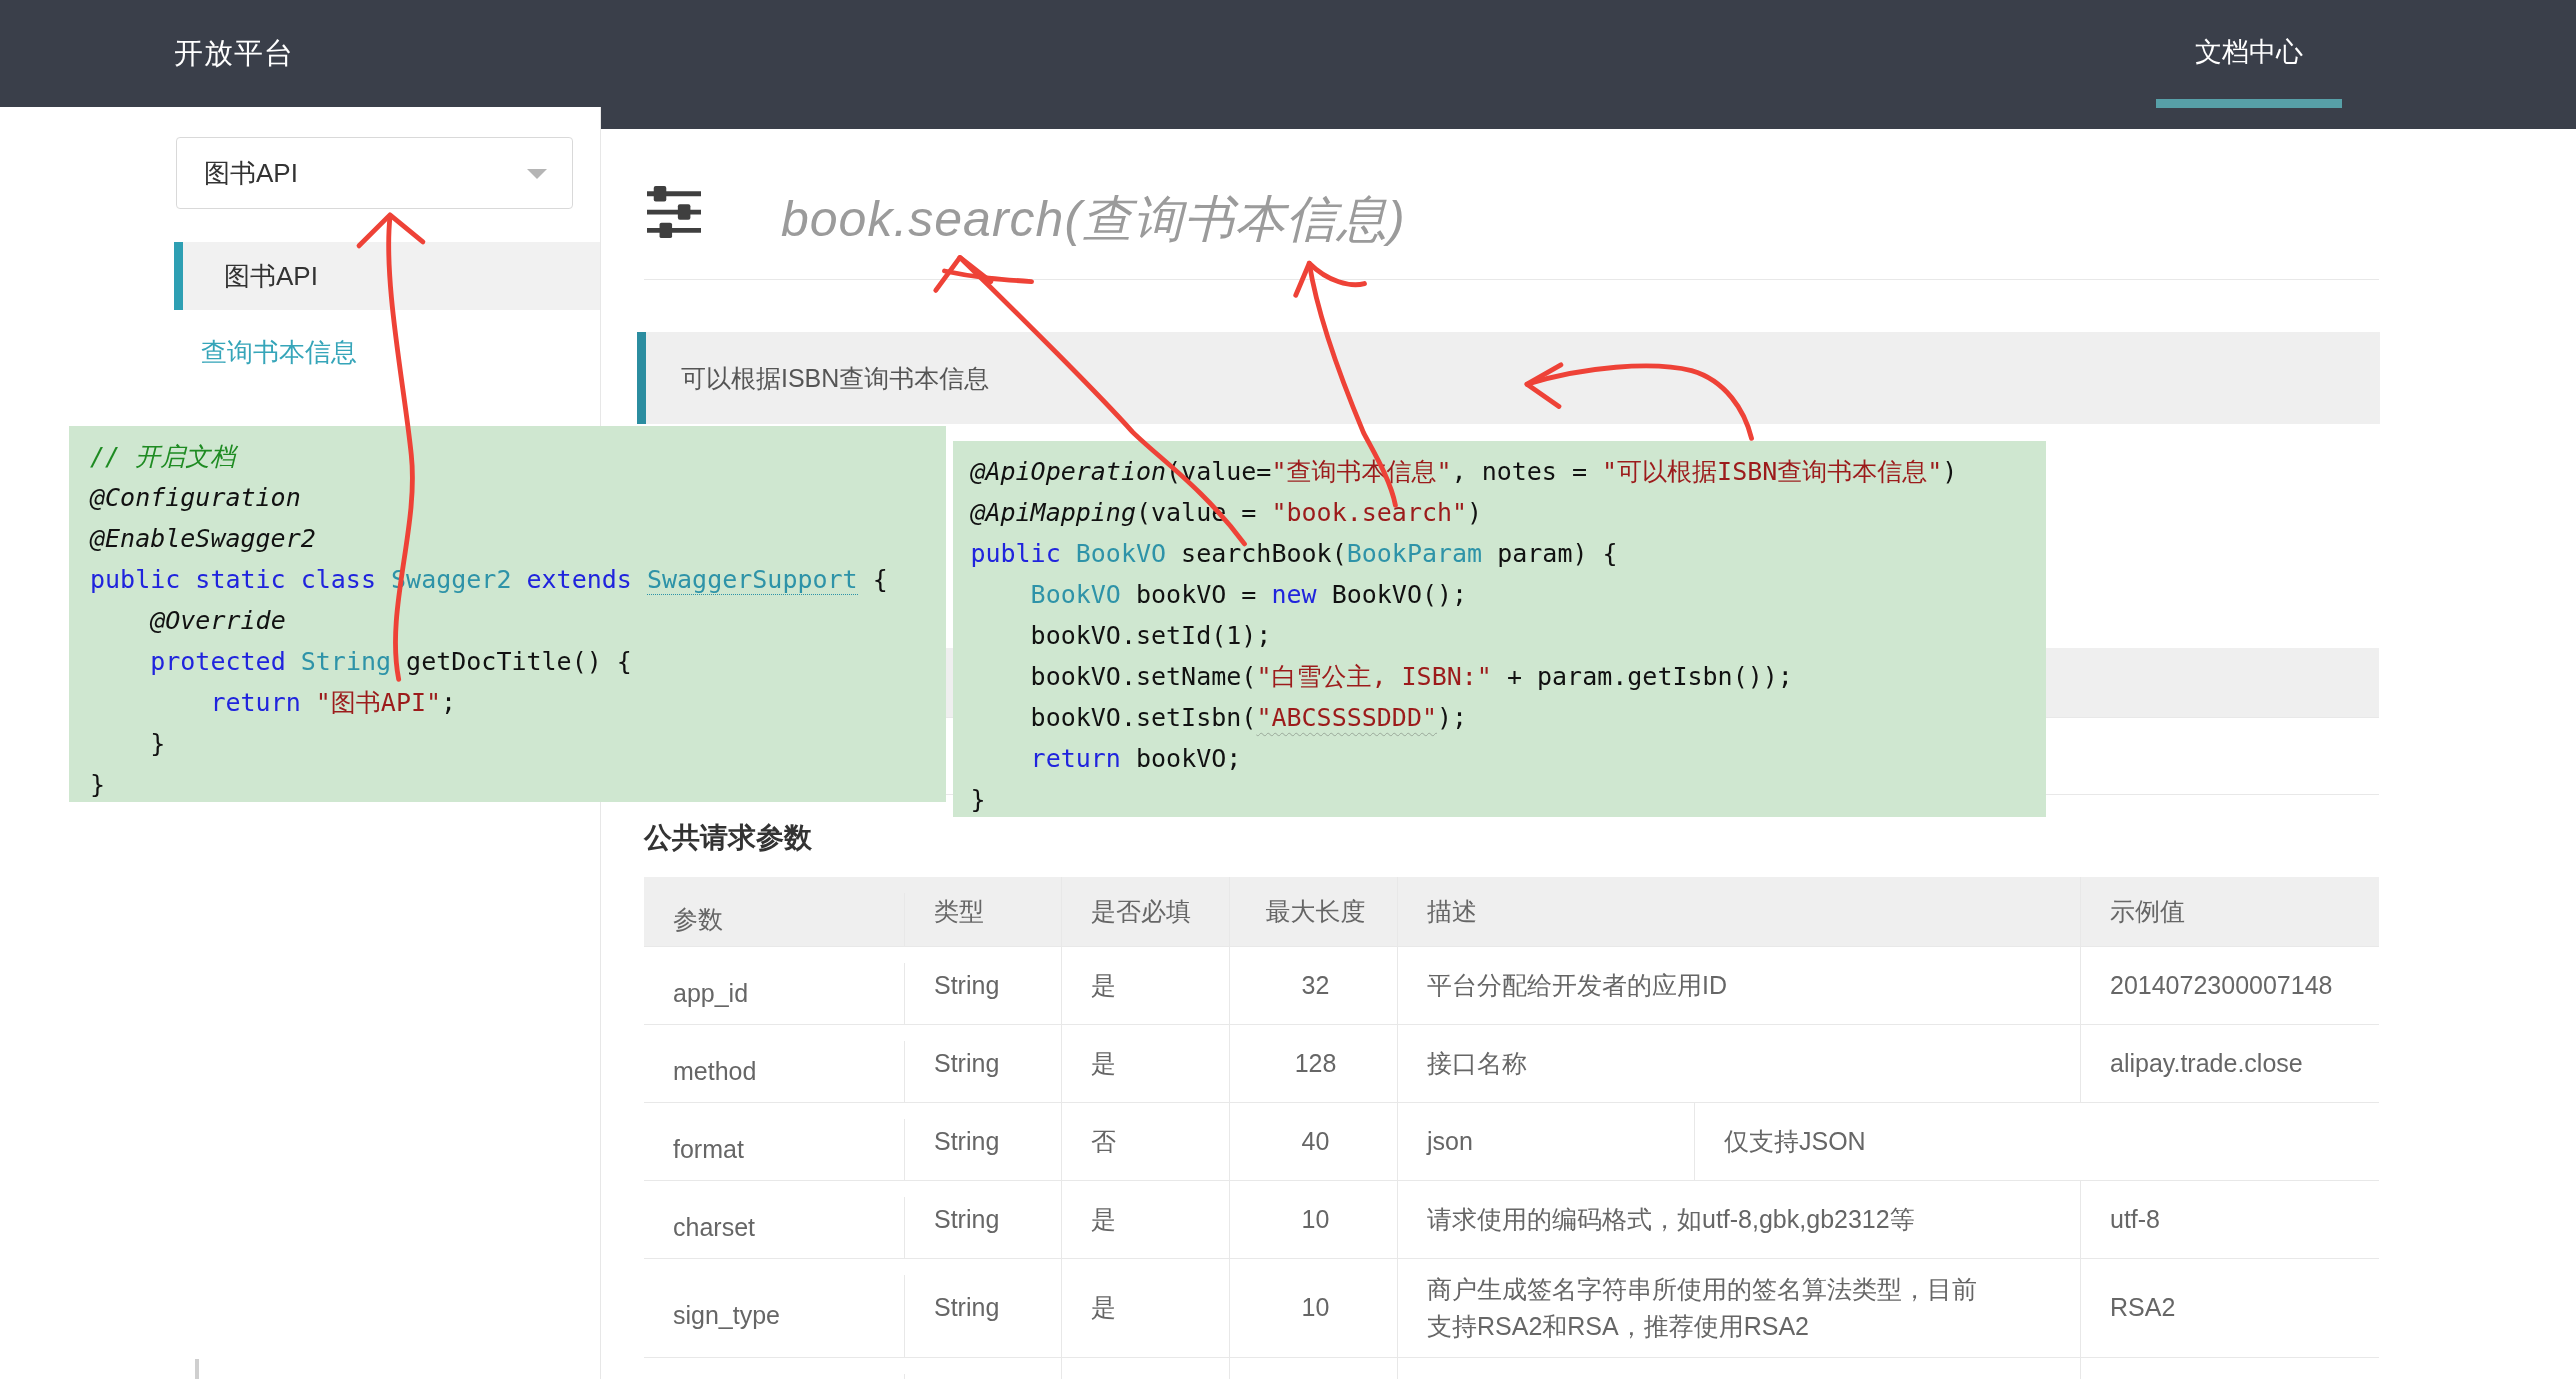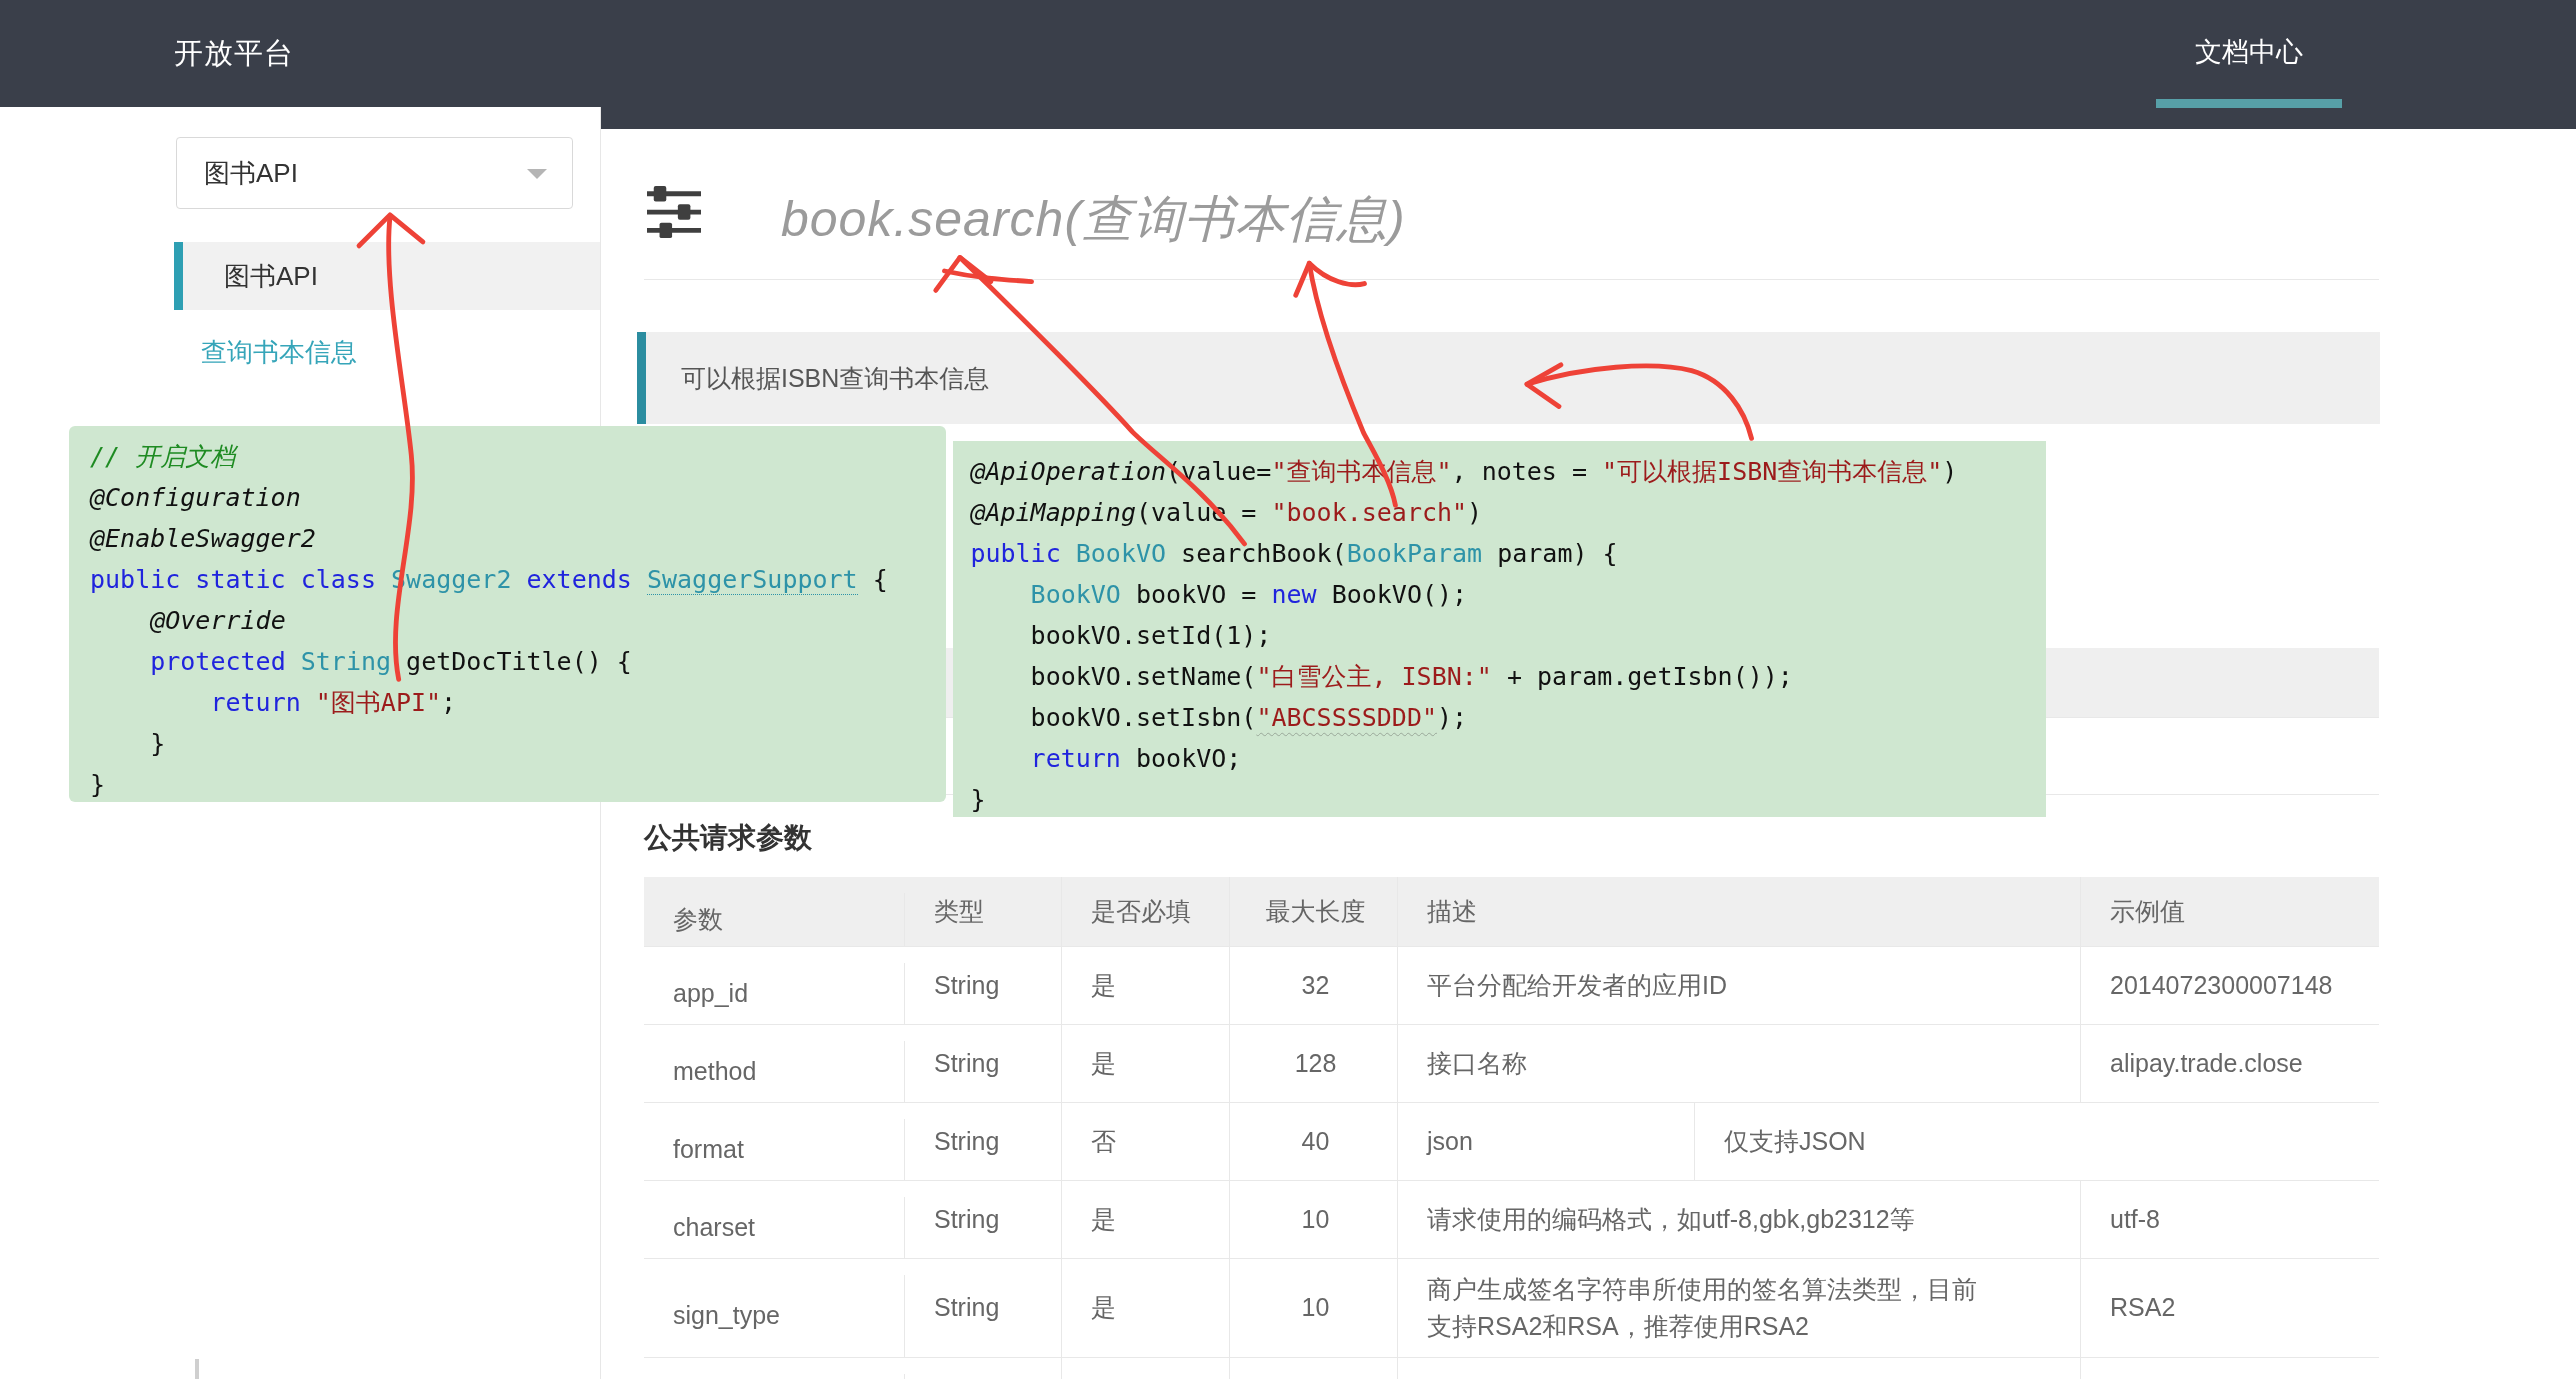--- a/index.html
+++ b/index.html
@@ -42,21 +42,21 @@
   .trow.tall{height:99px;}
   .trow.partial{height:21px;border-bottom:none;}
   .tcell{box-sizing:border-box;border-right:1px solid var(--border,#e8e8e8);padding-left:29px;padding-right:25px;display:flex;align-items:center;line-height:1.5;}
   .tcell:last-child{border-right:none;}
   .c0{width:261px;margin-top:16px;}.c1{width:157px;}.c2{width:168px;}.c3{width:168px;justify-content:center;}.c4{width:683px;}.c5{width:297px;}
   .c4 span{display:block;max-width:565px;}
 
   
   .codeblock{background:var(--code_bg,#cfe7d0);font-family:"DejaVu Sans Mono","Liberation Mono",monospace;
              font-size:25px;line-height:41px;white-space:pre;z-index:30;}
-  #code-left{left:69px;top:426px;width:856px;height:366px;padding:9.7px 0 0 21px;border-radius:6px;}
+  #code-left{left:69px;top:426px;width:856px;height:366px;padding:9.7px 0 0 21px;}
   #code-right{left:953px;top:441px;width:1076px;height:366px;padding:9.7px 0 0 17.4px;}
   .cline{height:41px;}
   .kw{color:var(--code_keyword,#2024dd);}
   .cls{color:var(--code_type,#2e93a8);}
   .clsu{color:var(--code_type,#2e93a8);border-bottom:1.9px dotted var(--code_type,#2e93a8);}
   .str{color:var(--code_string,#9c1b1b);}
   .strw{color:var(--code_string,#9c1b1b);text-decoration:underline wavy #9aa89a 1px;text-underline-offset:5.8px;}
   .com{color:var(--code_comment,#1e8b22);font-style:italic;}
   .ann{color:#111;font-style:italic;}
   .pl{color:#111;}

